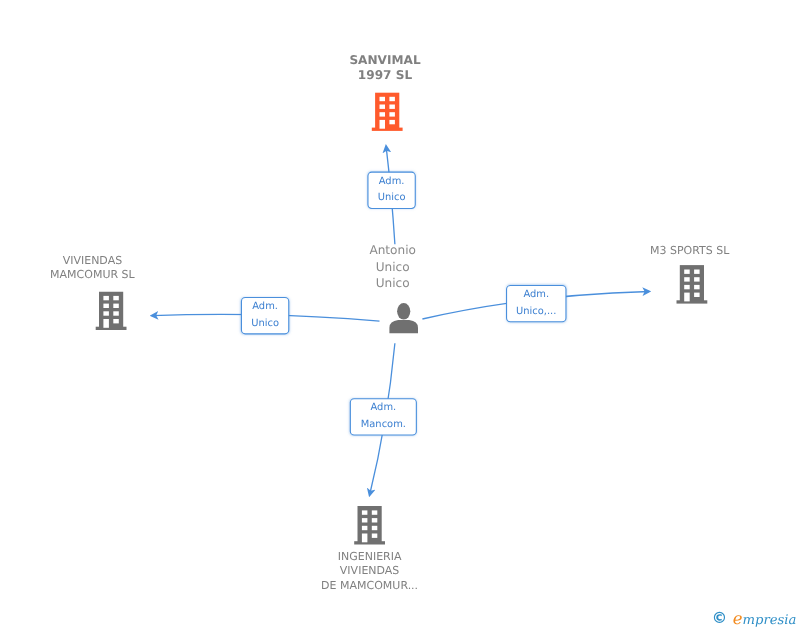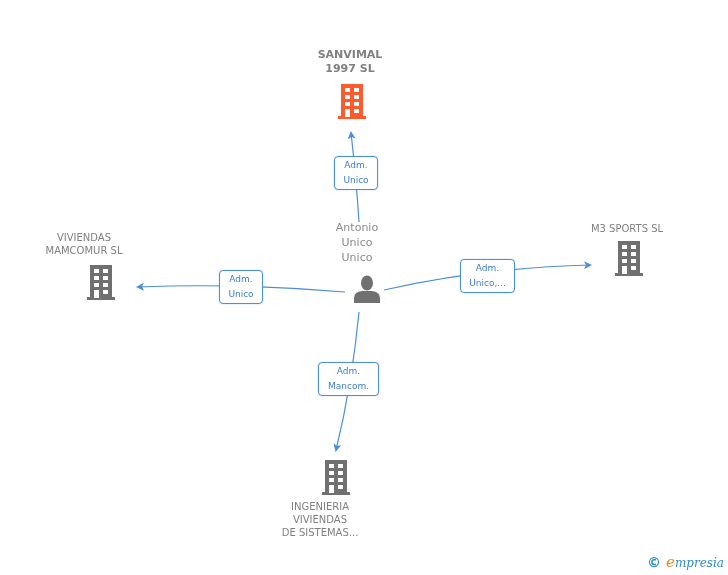--- a/index.html
+++ b/index.html
@@ -99,24 +99,24 @@
     <rect x="9" y="4" width="5" height="4"></rect>
       <rect x="18" y="4" width="5" height="4"></rect>
     <rect x="9" y="11" width="5" height="4"></rect>
       <rect x="18" y="11" width="5" height="4"></rect>
     <rect x="9" y="18" width="5" height="4"></rect>
       <rect x="18" y="18" width="5" height="4"></rect>
     <rect x="9" y="25" width="5" height="8"></rect>
       <rect x="18" y="25" width="5" height="4"></rect>
   </g>
 </svg>
-<div class="node-label" style="left:320px; top:500px;">
+<div class="node-label" style="left:336px; top:500px;">
   <div>INGENIERIA</div>
   <div>VIVIENDAS</div>
-  <div>DE SISTEMAS...</div>
+  <div>DE MAMCOMUR...</div>
 </div>
 
 <div class="person-label" style="left:357px; top:220px;">
   <div>Antonio</div>
   <div>Unico</div>
   <div>Unico</div>
 </div>
 <svg class="icon" style="left:352px; top:274px;" width="30" height="30" viewBox="0 0 30 30">
   <ellipse cx="15" cy="9" rx="6" ry="7.5" fill="#707070"></ellipse>
   <path d="M2,29 L2,24 Q2,18 10,17 L20,17 Q28,18 28,24 L28,29 Z" fill="#707070"></path>

